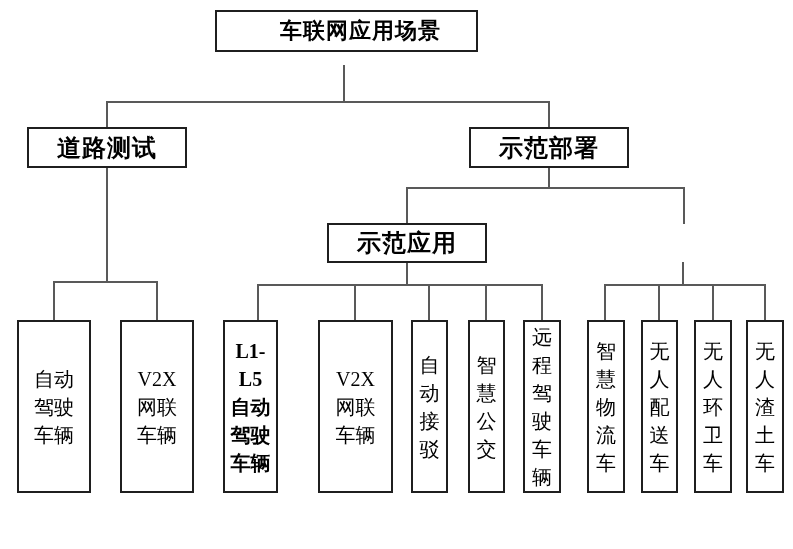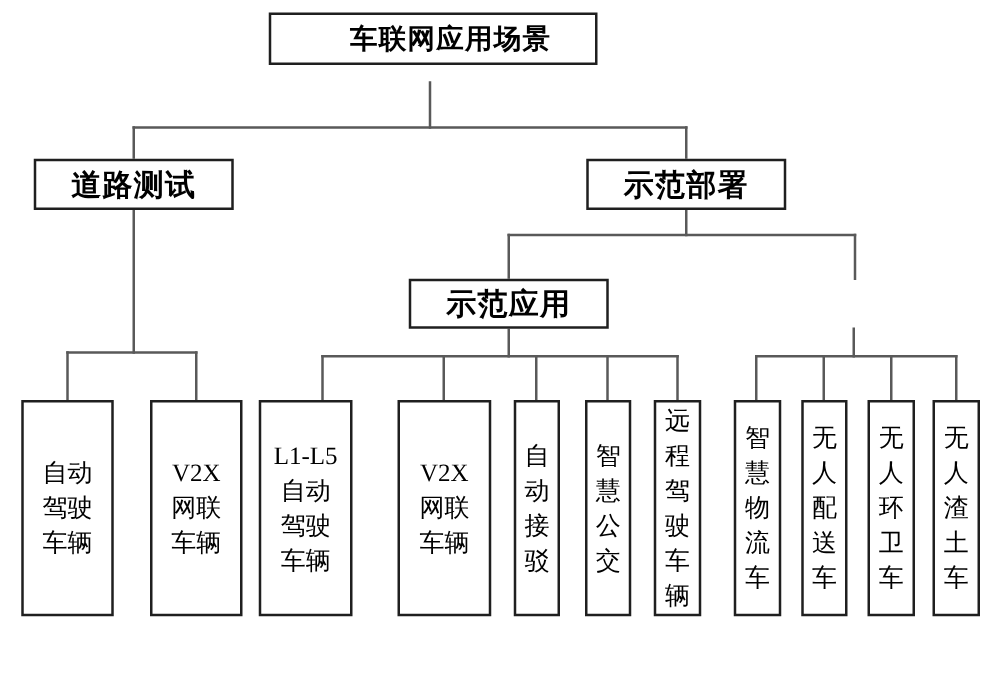--- a/index.html
+++ b/index.html
@@ -101,21 +101,21 @@
   <div class="ln" style="left:658px; top:284px; width:2px;  height:37px;"></div>
   <div class="ln" style="left:712px; top:284px; width:2px;  height:37px;"></div>
   <div class="ln" style="left:764px; top:284px; width:2px;  height:37px;"></div>
 
   <div class="box leaf" style="left:17px;  width:74px;">自动
 驾驶
 车辆</div>
   <div class="box leaf" style="left:120px; width:74px;">V2X
 网联
 车辆</div>
-  <div class="box leaf" style="left:207px; width:75px;">L1-L5
+  <div class="box leaf" style="left:223px; width:55px;font-weight:bold;">L1-L5
 自动
 驾驶
 车辆</div>
   <div class="box leaf" style="left:318px; width:75px;">V2X
 网联
 车辆</div>
   <div class="box leaf" style="left:411px; width:37px;">自
 动
 接
 驳</div>

